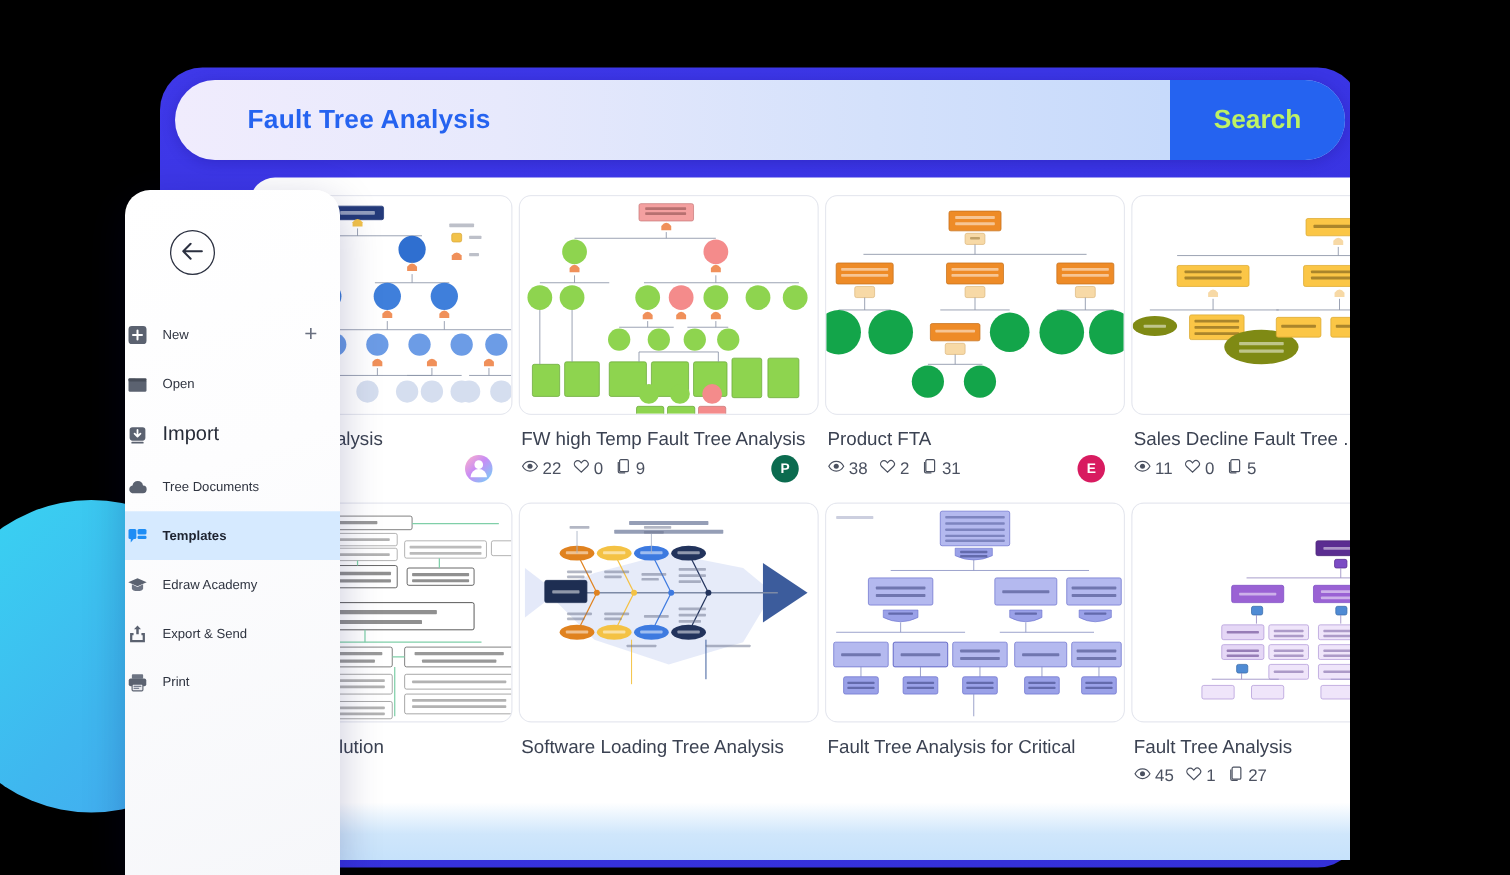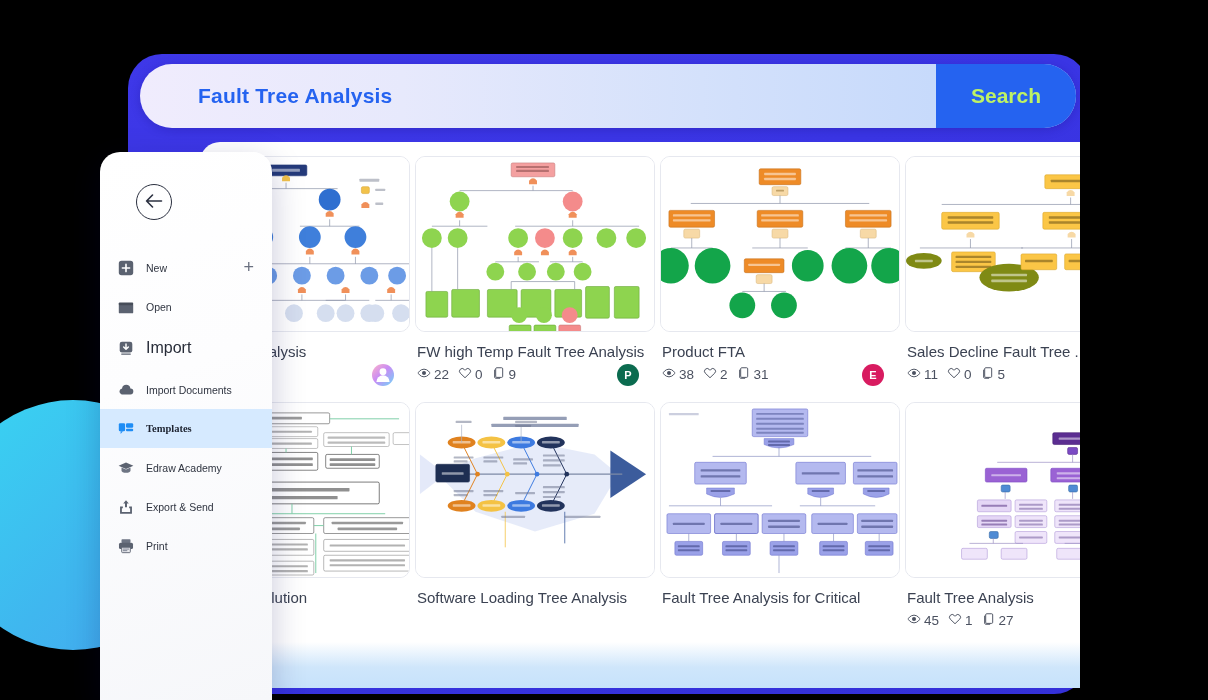--- a/index.html
+++ b/index.html
@@ -108,27 +108,27 @@
   }
   #back-button {
     position: absolute; left: 36px; top: 32px;
     width: 36px; height: 36px; border-radius: 50%;
     border: 1.6px solid #2b3040; cursor: pointer; background: transparent;
     display: flex; align-items: center; justify-content: center;
   }
   #nav-list { position: absolute; left: 0; top: 96px; width: 172px; }
   .nav-item {
     display: flex; align-items: center; height: 39px;
-    padding-left: 16px; cursor: pointer; position: relative; text-align: right;
+    cursor: pointer; position: relative; text-align: right;
   }
   .nav-item .nav-icon { width: 20px; height: 20px; margin-right: 10px; flex: 0 0 20px;
     display:flex; align-items:center; justify-content:center; }
   .nav-item .nav-label { font-size: 10.5px; color: #2f3440; }
   .nav-item.active { background: #d6eaff; }
-  .nav-item.active .nav-label { font-weight: bold; color: #1d2330; font-family: Liberation Serif, serif; }
+  .nav-item.active .nav-label { font-weight: bold; color: #1d2330; }
   .nav-item.big .nav-label { font-size: 16px; color: #272c38; }
   .nav-item.big { height: 44px; }
   #new-plus {
     position: absolute; right: 18px; top: 10px;
     font-size: 18px; color: #6a7080; cursor: pointer; line-height: 1;
   }
 </style>
 </head>
 <body>
 
@@ -773,21 +773,21 @@
             </svg>
           </span>
           <span class="nav-label">Import</span>
         </div>
         <div class="nav-item">
           <span class="nav-icon">
             <svg viewBox="0 0 20 20" width="18" height="18">
               <path d="M5.2 15h9.4a3.4 3.4 0 0 0 .3-6.8A4.7 4.7 0 0 0 5.6 8.2 3.5 3.5 0 0 0 5.2 15z" fill="#5b6270"></path>
             </svg>
           </span>
-          <span class="nav-label">Import Documents</span>
+          <span class="nav-label">Tree Documents</span>
         </div>
         <div class="nav-item active">
           <span class="nav-icon">
             <svg viewBox="0 0 20 20" width="18" height="18">
               <rect x="2" y="3.5" width="7" height="9" rx="1.4" fill="#1e8df5"></rect>
               <rect x="10" y="3.5" width="8" height="5" rx="1.4" fill="#1e8df5"></rect>
               <path d="M4 12.5v3l2.6-3z" fill="#1e8df5"></path>
               <rect x="10" y="9.6" width="8" height="2.9" rx="1.2" fill="#1e8df5"></rect>
             </svg>
           </span>

